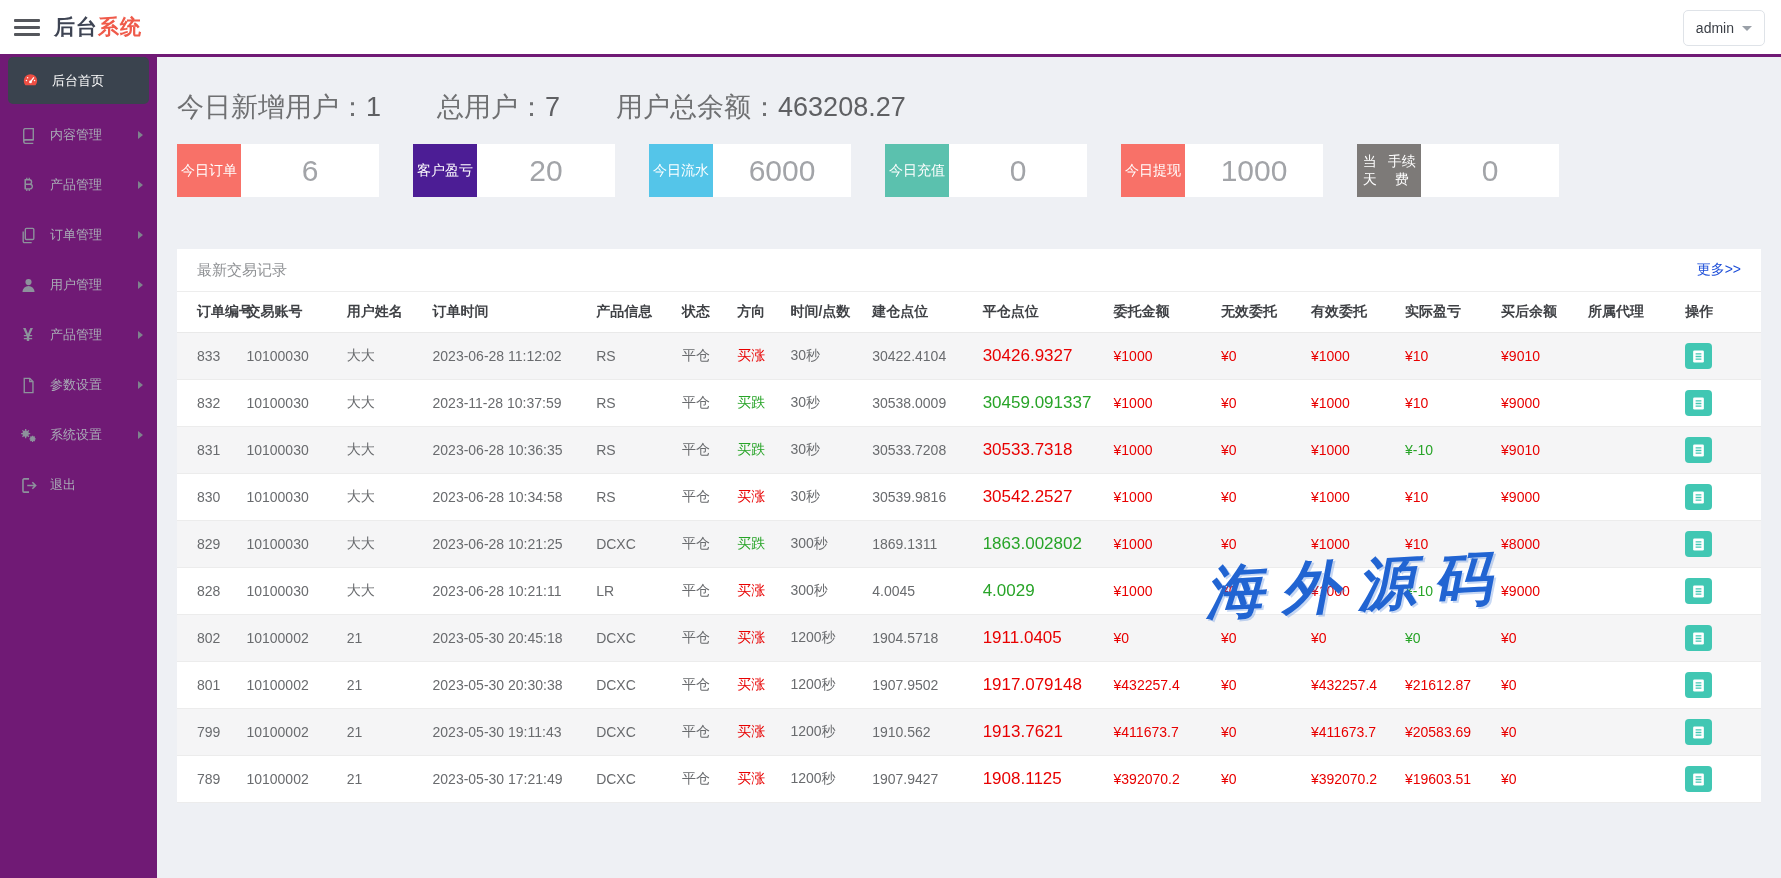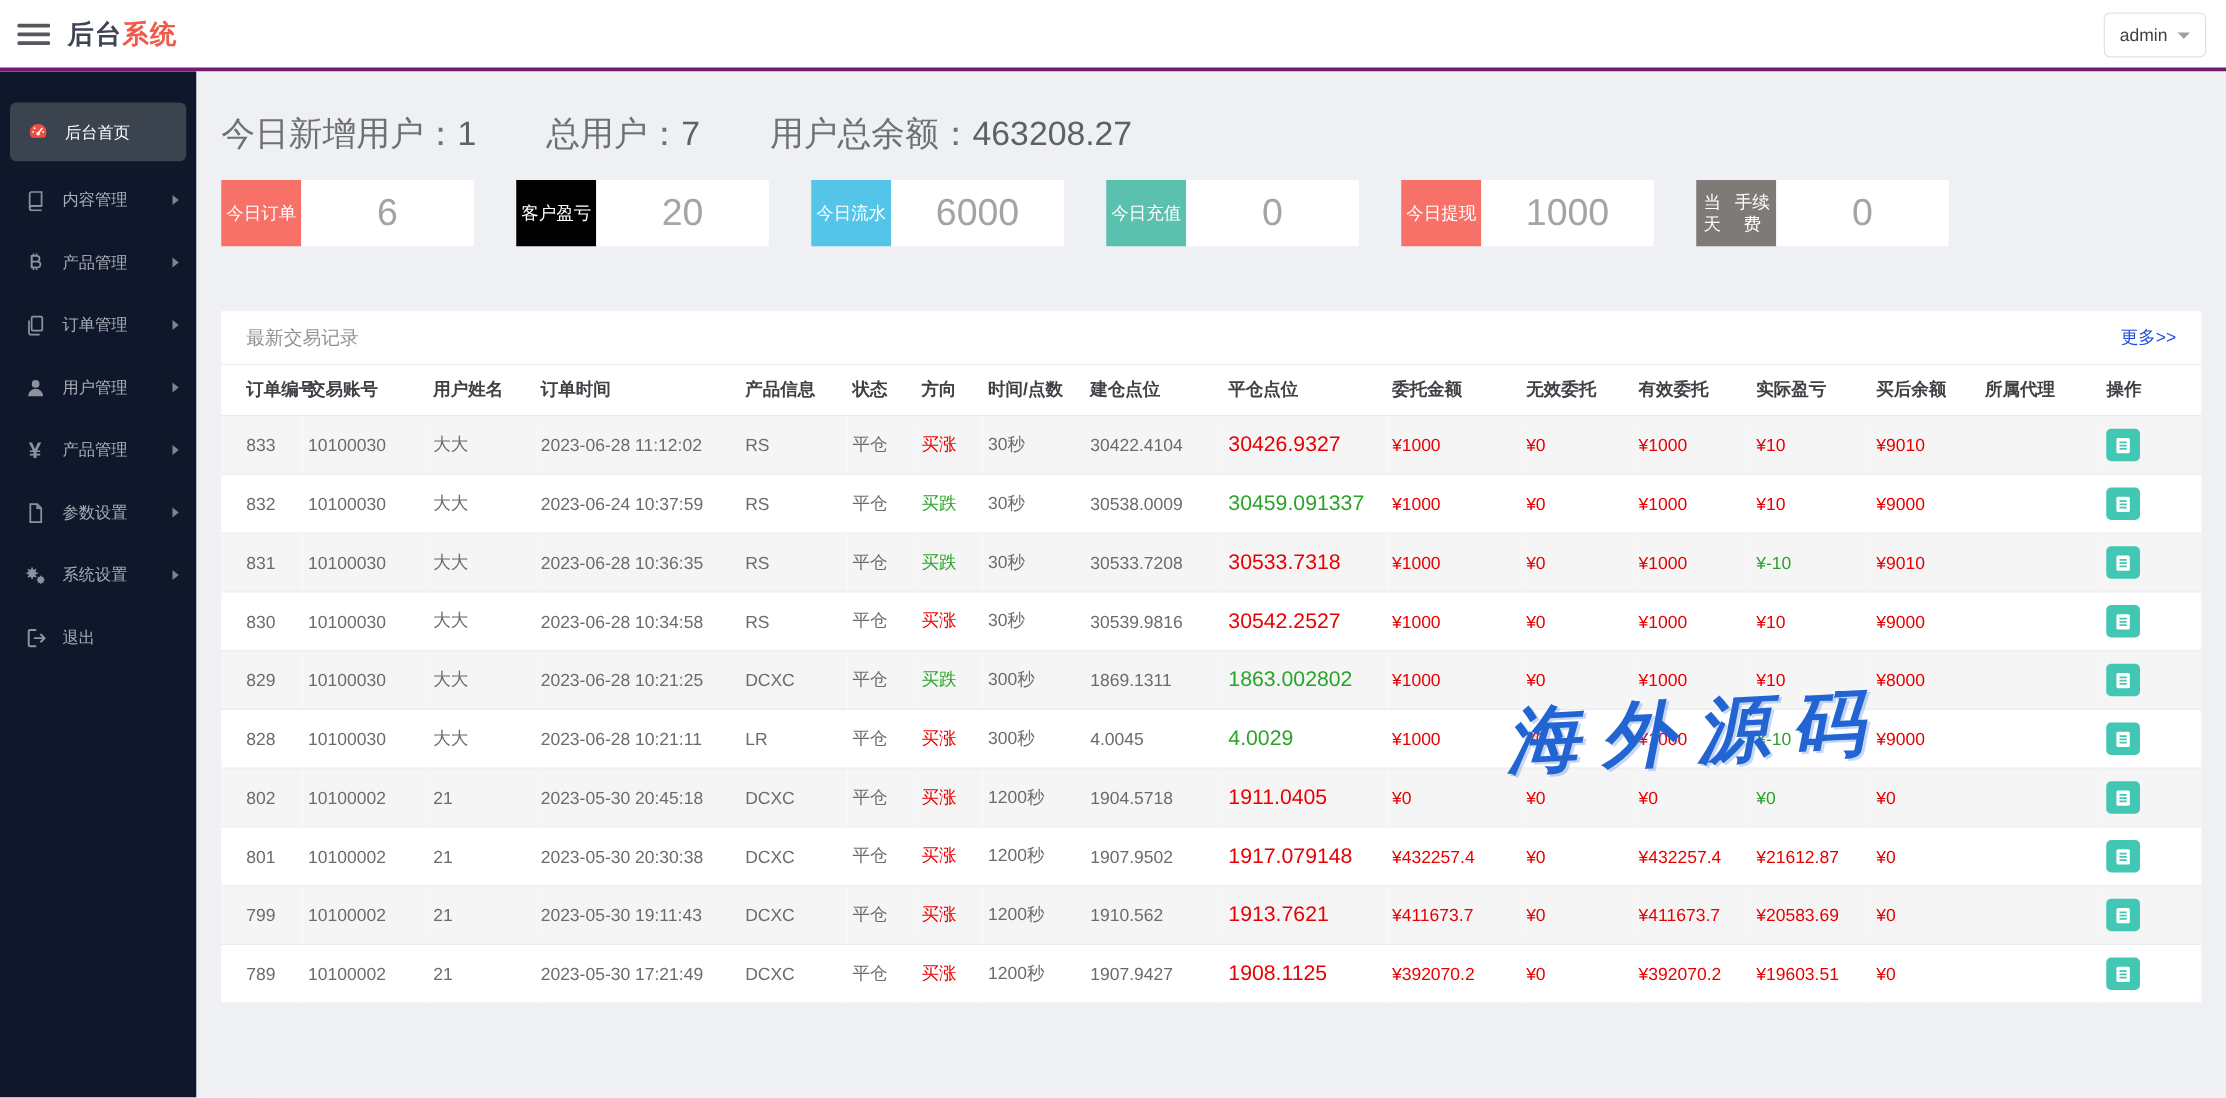--- a/index.html
+++ b/index.html
@@ -16,21 +16,21 @@
   .user-dd { position:absolute; right:16px; top:10px; height:36px; padding:0 12px;
     border:1px solid #dfe3e8; border-radius:5px; background:#fff; display:flex; align-items:center;
     gap:8px; font-size:14px; color:#3b3f46; cursor:pointer; }
   .caret { width:0; height:0; border-left:5px solid transparent; border-right:5px solid transparent;
     border-top:5px solid #9aa0a8; }
 
   
   .body-row { display:flex; height:821px; }
 
   
-  .sidebar { width:157px; background:#0f172a; flex:none; padding-top:25px; }
+  .sidebar { width:157px; background:#701a75; flex:none; padding-top:0; }
   .side-item { height:50px; display:flex; align-items:center; padding:0 10px 0 18px;
     color:#a9adb6; font-size:13px; cursor:pointer; position:relative; }
   .side-item .sicon { width:20px; height:18px; margin-right:12px; color:#8d929c;
     display:flex; align-items:center; justify-content:center; flex:none; }
   .side-item .sicon svg { width:17px; height:17px; }
   .side-item .glyph { font-size:18px; font-weight:bold; line-height:1; }
   .side-item .slabel { flex:1; }
   .side-item .arrow { width:0; height:0; border-top:4px solid transparent;
     border-bottom:4px solid transparent; border-left:5px solid #7e838d; margin-right:4px; }
   .side-item.active { background:#3a434e; border-radius:5px; margin:0 8px 6px 8px;
@@ -199,21 +199,21 @@
       </div>
     <div class="cards" id="cards">
         <div class="card">
           <div class="card-label" style="background: rgb(248, 113, 104);">
             <span>今日</span>
             <span>订单</span>
           </div>
           <div class="card-value">6</div>
         </div>
         <div class="card">
-          <div class="card-label" style="background: #000000;">
+          <div class="card-label" style="background: #4c1d95;">
             <span>客户</span>
             <span>盈亏</span>
           </div>
           <div class="card-value">20</div>
         </div>
         <div class="card">
           <div class="card-label" style="background: rgb(84, 197, 233);">
             <span>今日</span>
             <span>流水</span>
           </div>
@@ -312,21 +312,21 @@
                     <rect x="2" y="1.3" width="10" height="11.4" rx="1.2" fill="#fff"></rect>
                     <path d="M4.3 4.6h5.4M4.3 7h5.4M4.3 9.4h5.4" stroke="#41c7b3" stroke-width="1.2"></path>
                   </svg>
                 </button>
               </td>
             </tr>
             <tr>
               <td>832</td>
               <td>10100030</td>
               <td>大大</td>
-              <td>2023-06-24 10:37:59</td>
+              <td>2023-11-28 10:37:59</td>
               <td>RS</td>
               <td>平仓</td>
               <td class="c-green">买跌</td>
               <td>30秒</td>
               <td>30538.0009</td>
               <td class="close-cell c-green">30459.091337</td>
               <td class="c-red">¥1000</td>
               <td class="c-red">¥0</td>
               <td class="c-red">¥1000</td>
               <td class="c-red">¥10</td>

